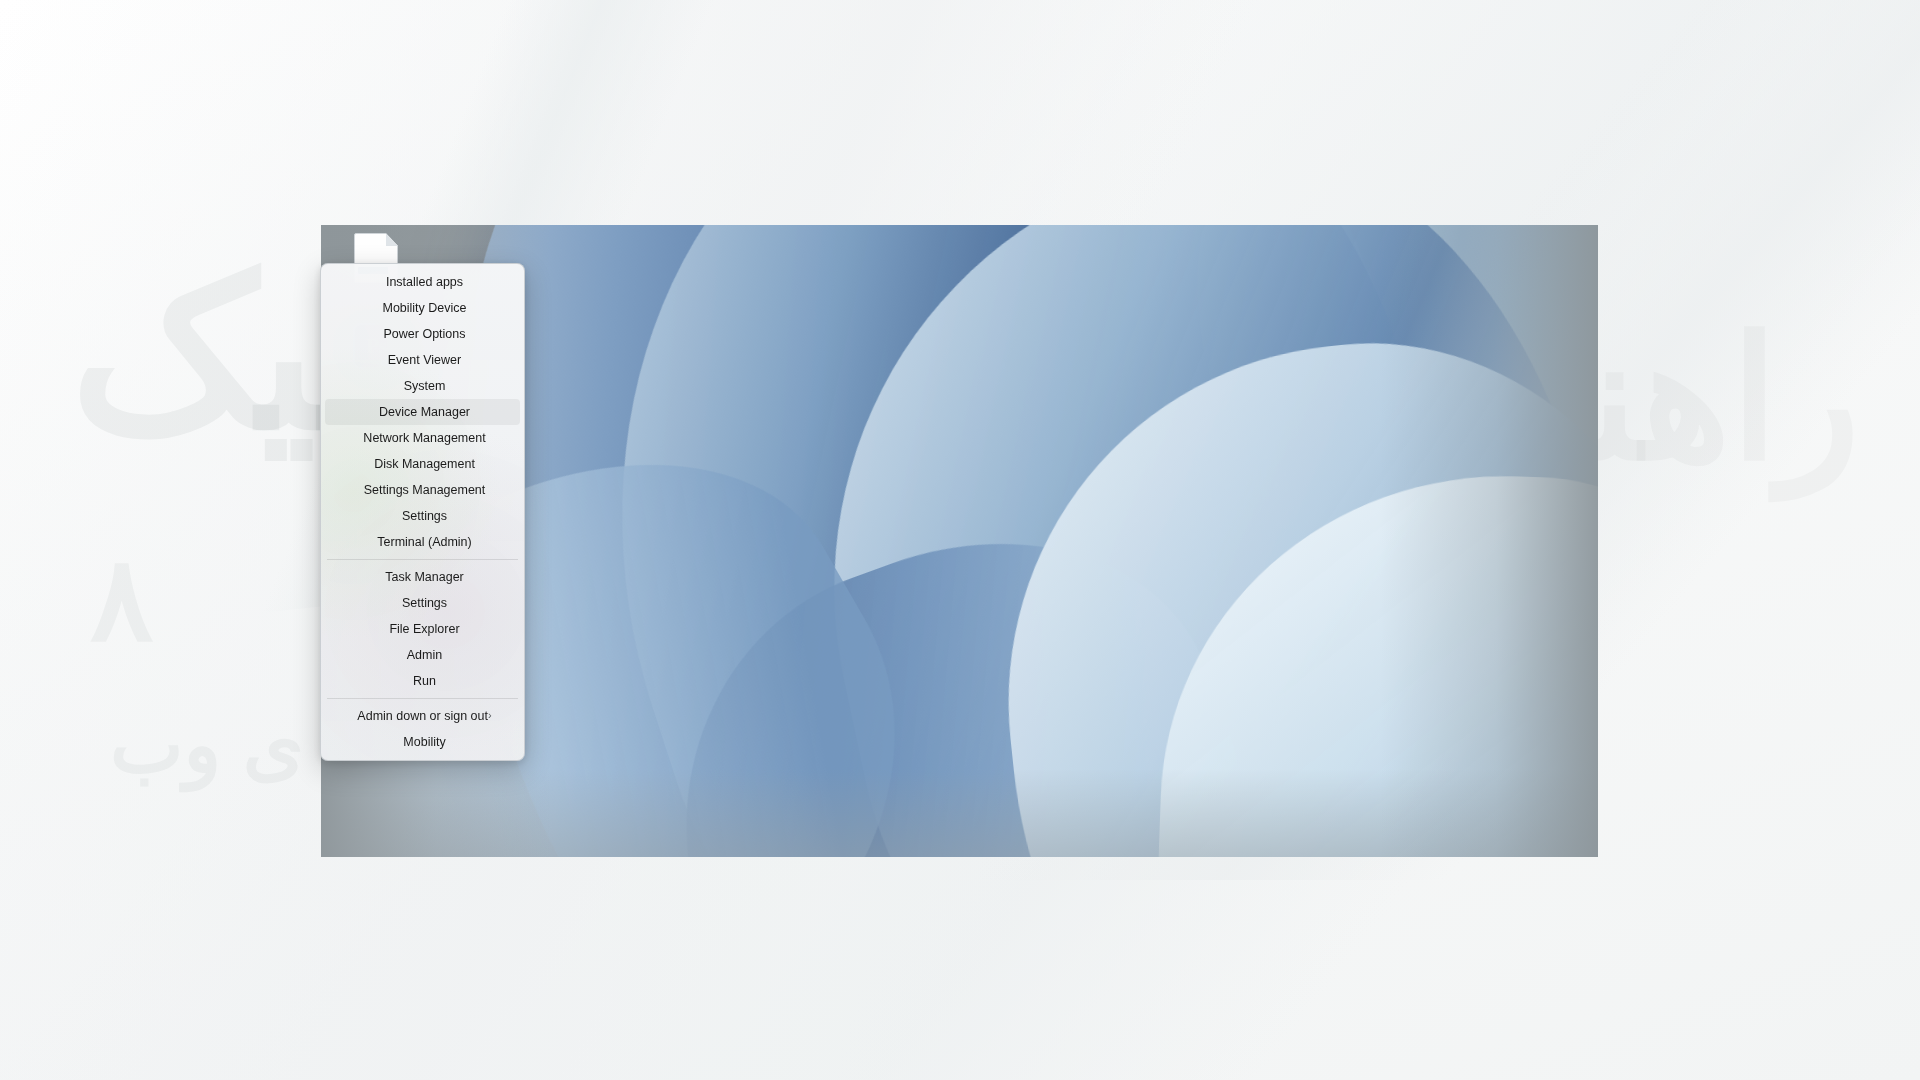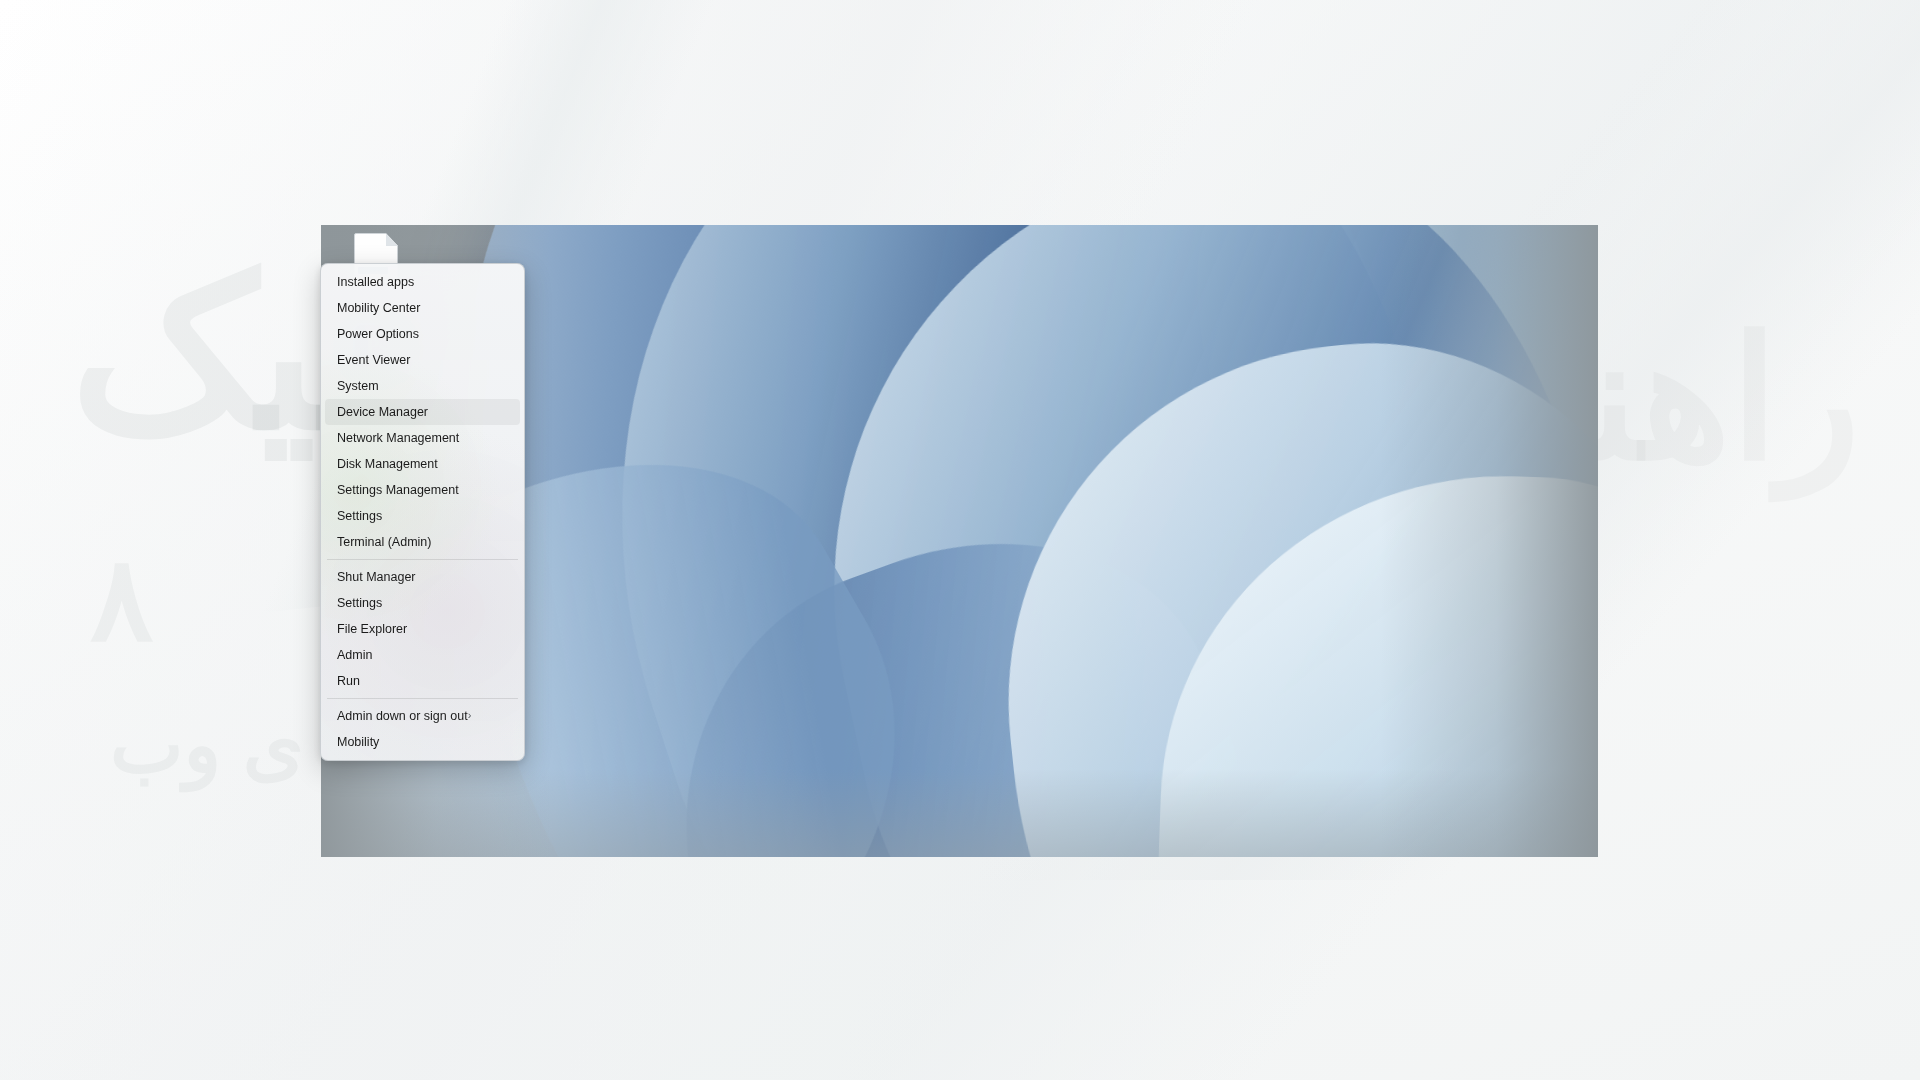--- a/index.html
+++ b/index.html
@@ -183,21 +183,21 @@
     position:absolute; inset:0;
     pointer-events:none;
     background:
       radial-gradient(circle at 16% 46%, rgba(214,228,206,.45) 0%, rgba(214,228,206,0) 46%),
       radial-gradient(circle at 62% 70%, rgba(216,208,216,.4) 0%, rgba(216,208,216,0) 50%),
       linear-gradient(180deg, rgba(250,250,251,.5) 0%, rgba(233,236,239,.35) 100%);
   }
   #winx-list { position:relative; z-index:2; }
 
   .menu-item {
-    display:flex; align-items:center; justify-content:flex-start;
+    display:flex; align-items:center; justify-content:center;
     height:26px;
     padding:0 8px 0 12px;
     border-radius:4px;
     cursor:default;
   }
   .menu-item .mi-label {
     font-size:12.5px;
     color:#1b1b1b;
     line-height:1;
     white-space:nowrap;
@@ -258,21 +258,21 @@
   </div>
 </div>
 
 <div id="winx-menu">
   <div id="winx-tint"></div>
   <div id="winx-list">
       <div class="menu-item">
         <span class="mi-label">Installed apps</span>
       </div>
       <div class="menu-item">
-        <span class="mi-label">Mobility Center</span>
+        <span class="mi-label">Mobility Device</span>
       </div>
       <div class="menu-item">
         <span class="mi-label">Power Options</span>
       </div>
       <div class="menu-item">
         <span class="mi-label">Event Viewer</span>
       </div>
       <div class="menu-item">
         <span class="mi-label">System</span>
       </div>
@@ -289,21 +289,21 @@
         <span class="mi-label">Settings Management</span>
       </div>
       <div class="menu-item">
         <span class="mi-label">Settings</span>
       </div>
       <div class="menu-item">
         <span class="mi-label">Terminal (Admin)</span>
       </div>
       <div class="menu-sep"></div>
       <div class="menu-item">
-        <span class="mi-label">Shut Manager</span>
+        <span class="mi-label">Task Manager</span>
       </div>
       <div class="menu-item">
         <span class="mi-label">Settings</span>
       </div>
       <div class="menu-item">
         <span class="mi-label">File Explorer</span>
       </div>
       <div class="menu-item">
         <span class="mi-label">Admin</span>
       </div>

